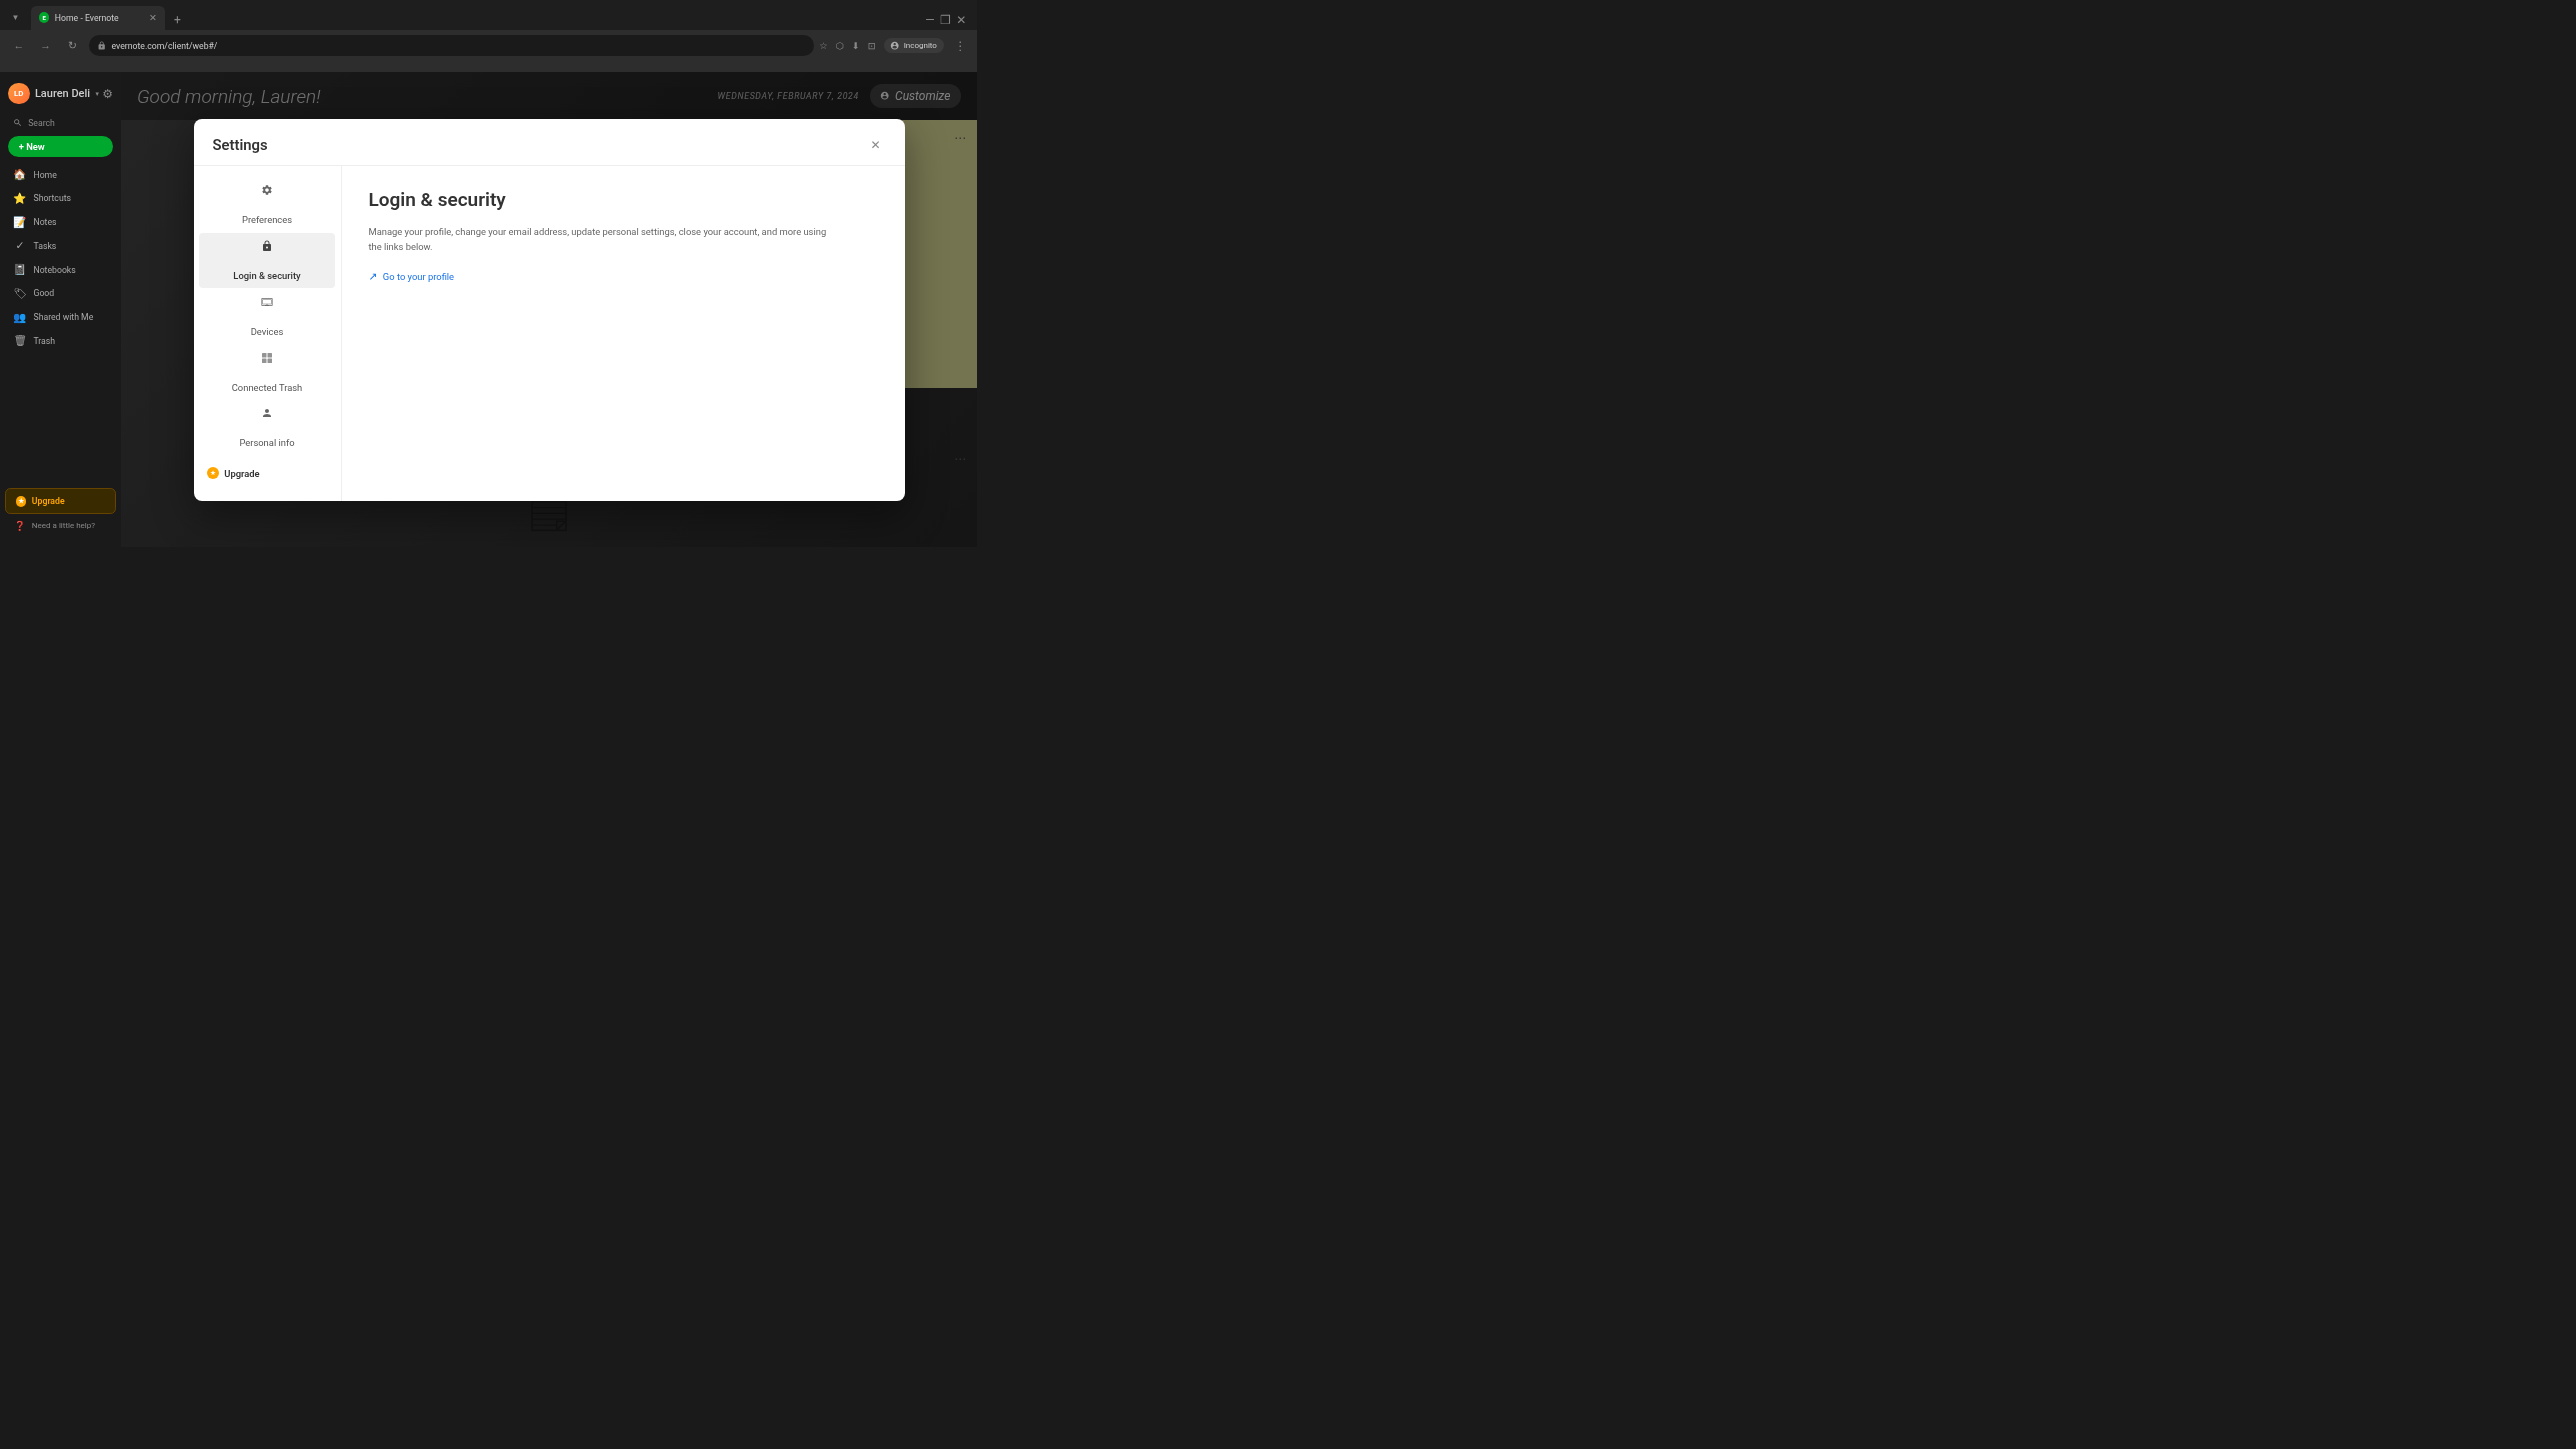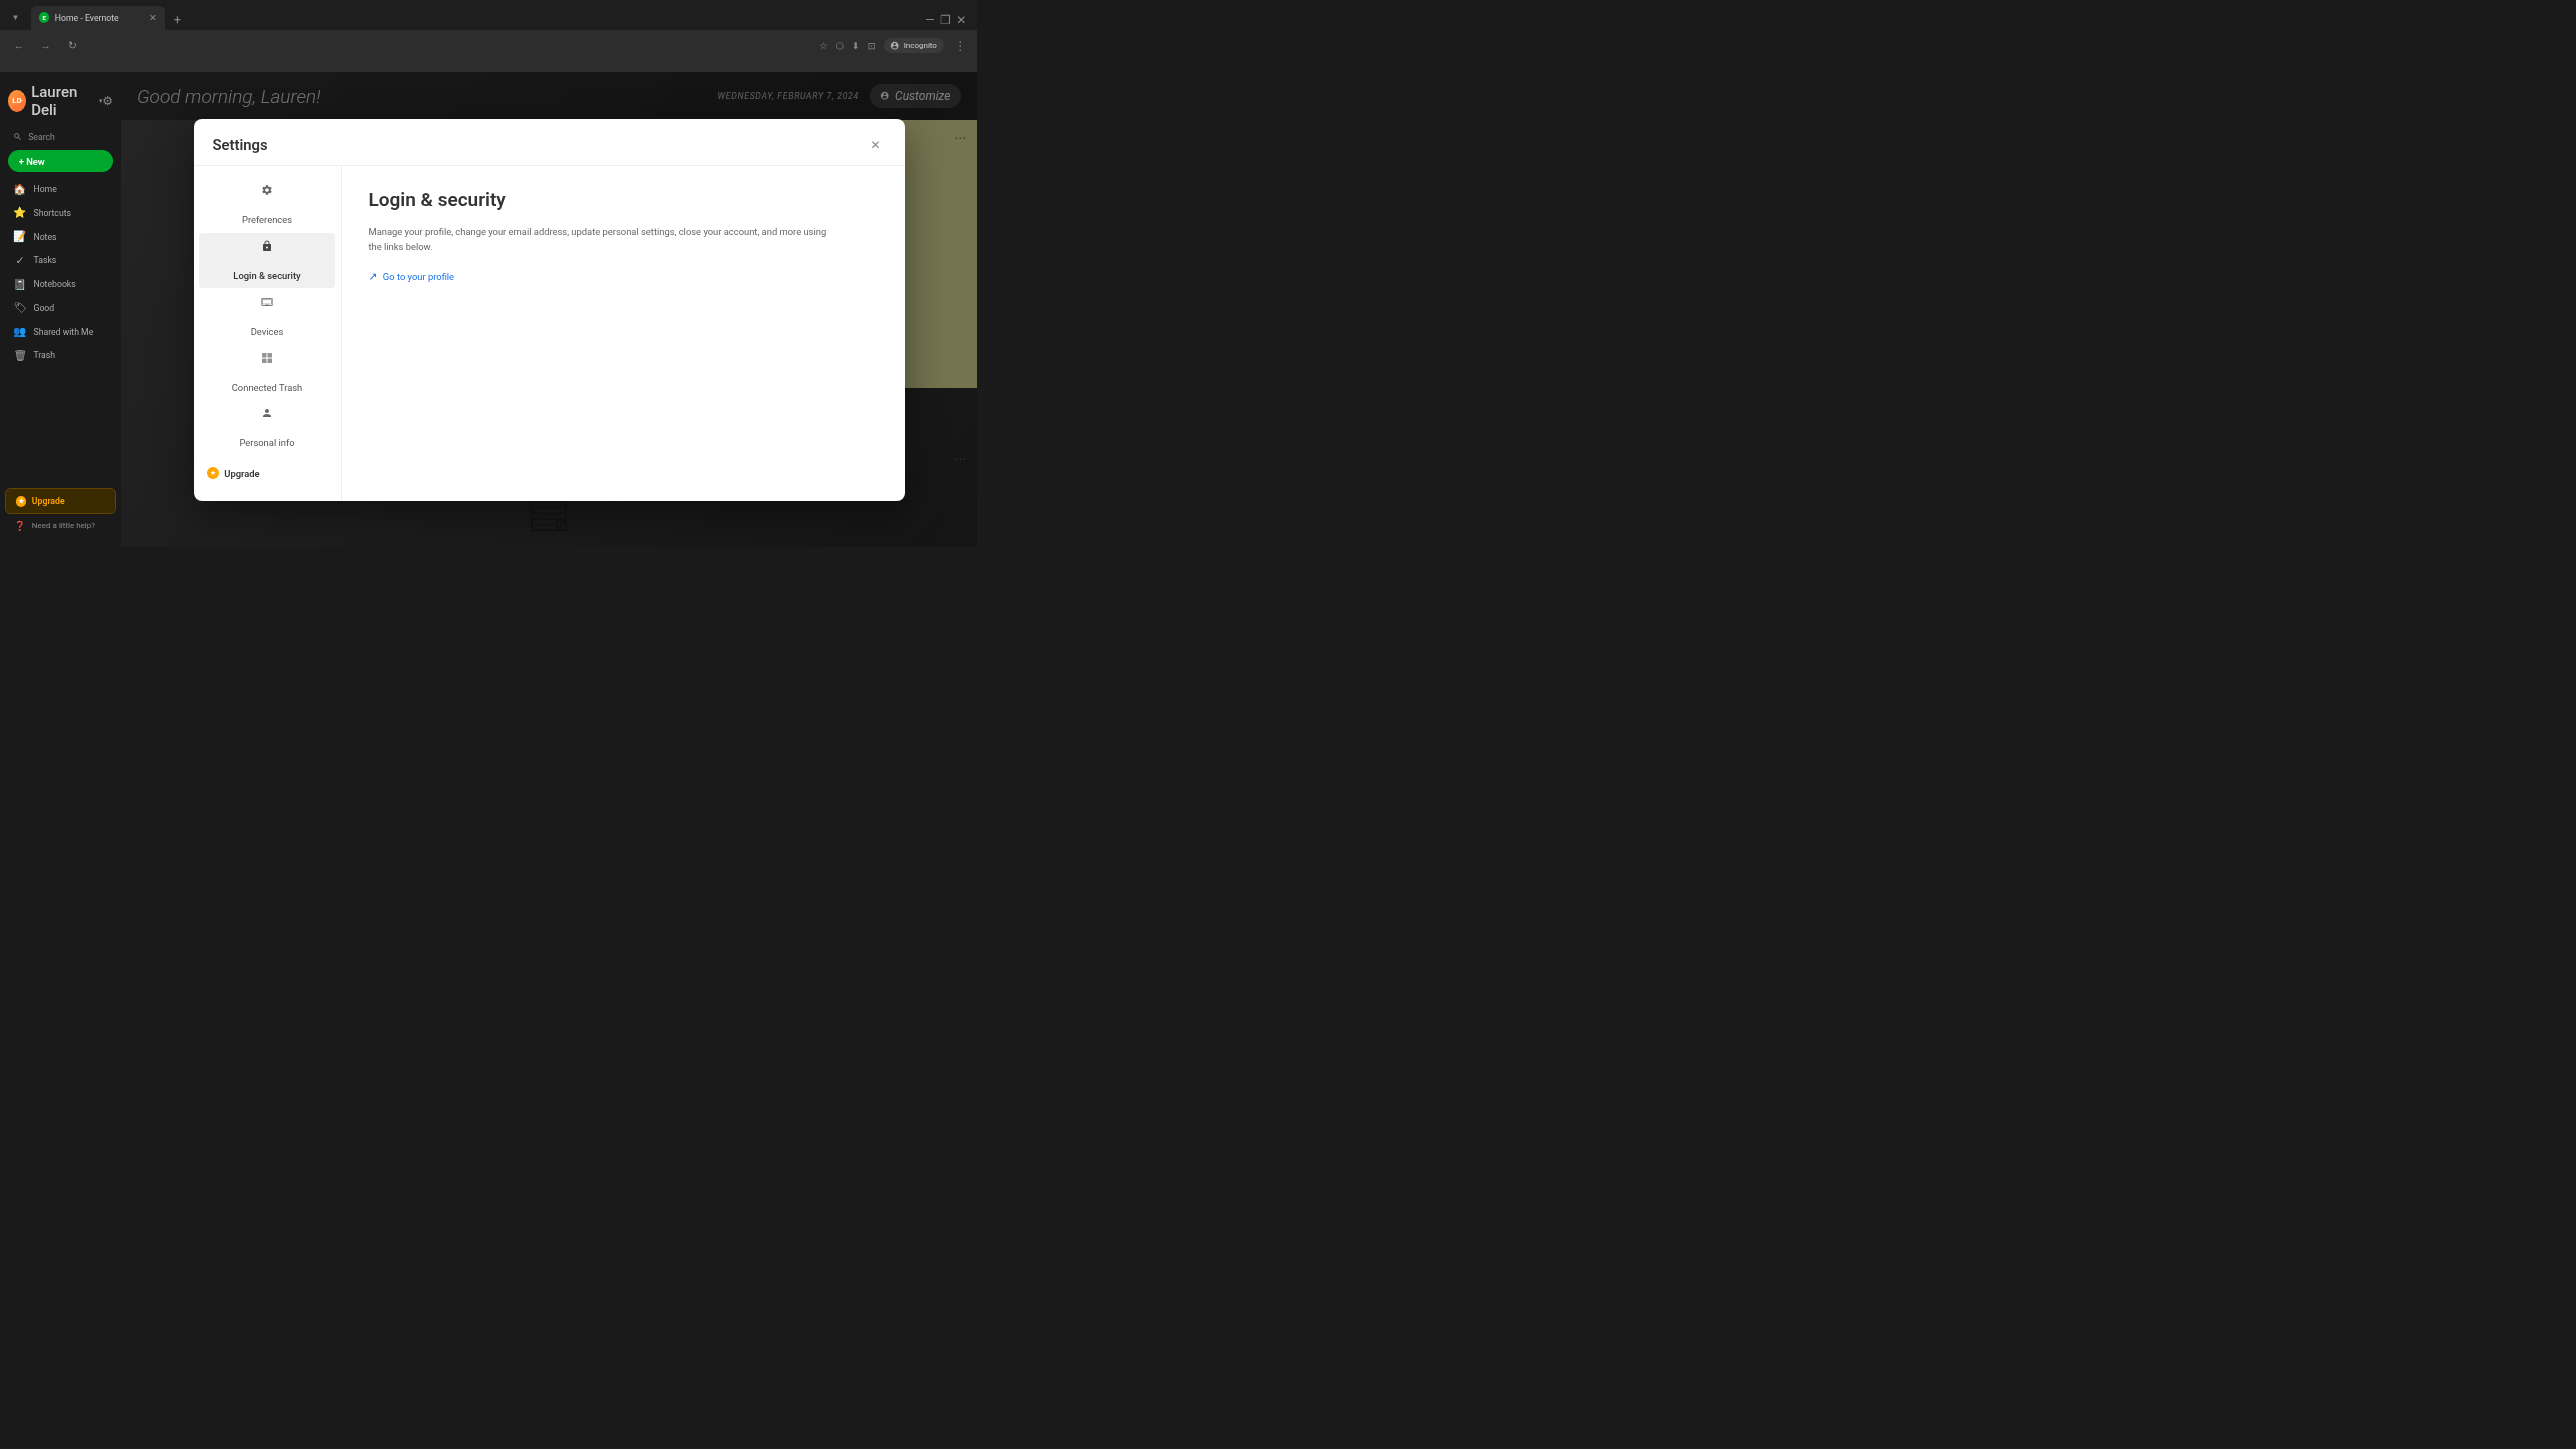--- a/index.html
+++ b/index.html
@@ -189,21 +189,21 @@
       background: linear-gradient(135deg, #ff9a3c, #ff6b35);
       display: flex;
       align-items: center;
       justify-content: center;
       color: white;
       font-size: 8px;
       font-weight: bold;
     }
     .user-name {
       color: #ccc;
-      font-size: 15px;
+      font-size: 11px;
       font-weight: 500;
     }
     .chevron-down {
       color: #888;
       font-size: 6.7px;
     }
     .settings-icon-btn {
       color: #888;
       font-size: 12px;
       cursor: pointer;
@@ -483,20 +483,26 @@
       <span style="color:#888;font-size:12px;cursor:pointer;">—</span>
       <span style="color:#888;font-size:12px;cursor:pointer;">❐</span>
       <span style="color:#888;font-size:12px;cursor:pointer;">✕</span>
     </div>
   </div>
 
   <div class="address-bar-row">
     <div class="nav-btn">←</div>
     <div class="nav-btn">→</div>
     <div class="nav-btn">↻</div>
+    <div class="address-bar">
+      <svg width="9.4" height="9.4" viewBox="0 0 24 24" fill="#888">
+          <path d="M18 8h-1V6c0-2.76-2.24-5-5-5S7 3.24 7 6v2H6c-1.1 0-2 .9-2 2v10c0 1.1.9 2 2 2h12c1.1 0 2-.9 2-2V10c0-1.1-.9-2-2-2zm-6 9c-1.1 0-2-.9-2-2s.9-2 2-2 2 .9 2 2-.9 2-2 2zm3.1-9H8.9V6c0-1.71 1.39-3.1 3.1-3.1 1.71 0 3.1 1.39 3.1 3.1v2z"></path>
+        </svg>
+      <span class="address-text">evernote.com/client/web#/</span>
+    </div>
     <div class="address-icons">
       <span class="addr-icon">☆</span>
       <span class="addr-icon">⬡</span>
       <span class="addr-icon">⬇</span>
       <span class="addr-icon">⊡</span>
       <div class="incognito-btn">
         <svg width="9.4" height="9.4" viewBox="0 0 24 24" fill="#aaa">
             <path d="M12 2C6.48 2 2 6.48 2 12s4.48 10 10 10 10-4.48 10-10S17.52 2 12 2zm0 3c1.66 0 3 1.34 3 3s-1.34 3-3 3-3-1.34-3-3 1.34-3 3-3zm0 14.2c-2.5 0-4.71-1.28-6-3.22.03-1.99 4-3.08 6-3.08 1.99 0 5.97 1.09 6 3.08-1.29 1.94-3.5 3.22-6 3.22z"></path>
           </svg>
         <span>Incognito</span>

